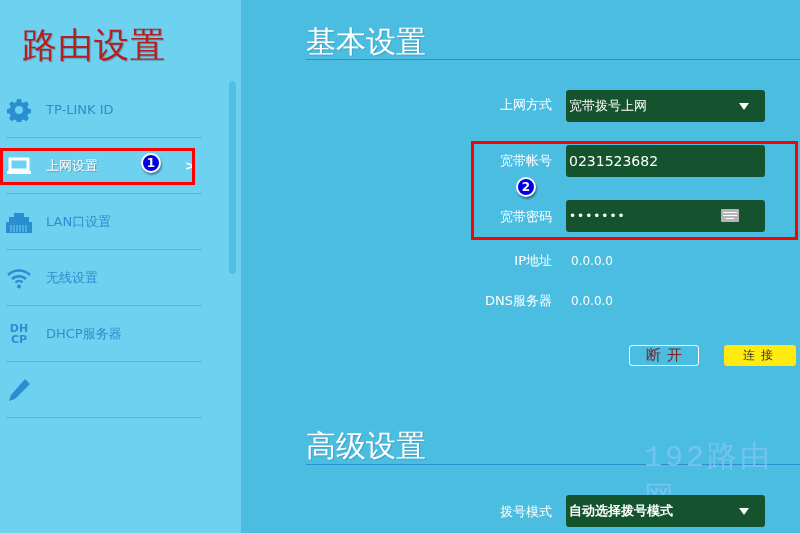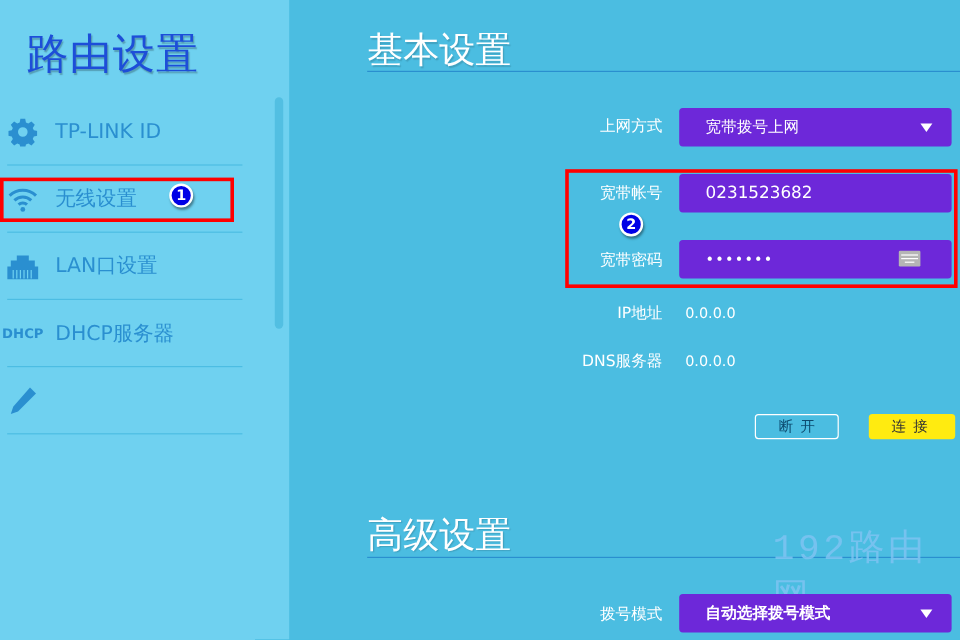--- a/index.html
+++ b/index.html
@@ -1,86 +1,96 @@
 <!DOCTYPE html>
 <html><head>
 <meta charset="utf-8">
 <style>
   * { box-sizing: border-box; margin: 0; padding: 0; }
   html, body { width: 800px; height: 533px; overflow: hidden; }
   body { font-family: "DejaVu Sans", "Liberation Sans", sans-serif; background: #4bbde1; position: relative; }
   .sidebar { position: absolute; left: 0; top: 0; width: 241px; height: 533px; background: #6fd1f0; }
-  .sidebar-title { position: absolute; left: 22px; top: 22px; font-size: 35px; color: #1d4ed8; text-shadow: 1px 1px 1px rgba(0,0,0,0.25); letter-spacing: 1px; }
+  .sidebar-title { position: absolute; left: 22px; top: 22px; font-size: 35px; color: #b91c1c; text-shadow: 1px 1px 1px rgba(0,0,0,0.25); letter-spacing: 1px; }
   .nav { position: absolute; left: 6px; top: 82px; width: 196px; }
   .nav-item { position: relative; height: 56px; border-bottom: 1px solid #4cbde3; display: flex; align-items: center; }
   .nav-item .ico { position: absolute; left: 0; width: 26px; height: 26px; top: 15px; display: flex; align-items: center; justify-content: center; color: #2a8fd0; }
-  .nav-item .lbl { position: absolute; left: 40px; font-size: 17px; color: #2a8fd0; }
+  .nav-item .lbl { position: absolute; left: 40px; font-size: 13px; color: #2a8fd0; }
   .nav-item.active .lbl { color: #fff; text-shadow: 1px 1px 1px rgba(0,0,0,0.25); }
   .nav-item.active .ico { color: #fff; }
   .nav-item .chev { position: absolute; right: 6px; color: #fff; font-size: 13px; font-weight: bold; }
   .redbox1 { position: absolute; left: 0; top: 148px; width: 195px; height: 37px; border: 3px solid #ff0000; }
   .badge { position: absolute; width: 20px; height: 20px; border-radius: 50%; background: #0000e6; border: 2px solid #fff; color: #fff; font-size: 12px; font-weight: bold; display: flex; align-items: center; justify-content: center; box-shadow: 1px 2px 2px rgba(0,0,0,0.4); }
   .scrollbar { position: absolute; left: 229px; top: 81px; width: 7px; height: 193px; border-radius: 4px; background: #52bfe2; }
 
   .section-title { position: absolute; left: 306px; font-size: 30px; color: #fff; text-shadow: 1px 1px 1px rgba(0,0,0,0.15); }
   .section-line { position: absolute; left: 306px; width: 494px; height: 1px; background: #2a8fcf; }
   .row-label { position: absolute; right: 248px; font-size: 13px; color: #fff; text-align: right; white-space: nowrap; }
-  .field { position: absolute; left: 566px; width: 227px; height: 32px; background: #6d28d9; border-radius: 3px; color: #fff; font-size: 14px; padding-left: 22px; display: flex; align-items: center; }
+  .field { position: absolute; left: 566px; width: 199px; height: 32px; background: #14532d; border-radius: 3px; color: #fff; font-size: 14px; padding-left: 3px; display: flex; align-items: center; }
   .field .caret { position: absolute; right: 16px; top: 13px; width: 0; height: 0; border-left: 5px solid transparent; border-right: 5px solid transparent; border-top: 7px solid #fff; }
   .value { position: absolute; left: 571px; font-size: 12px; color: #fff; }
   .redbox2 { position: absolute; left: 471px; top: 141px; width: 327px; height: 99px; border: 3px solid #ff0000; }
   .kbd { position: absolute; right: 26px; top: 9px; width: 18px; height: 13px; background: #b5b5b5; border-radius: 1px; }
   .kbd i { position: absolute; left: 2px; right: 2px; height: 1px; background: #fff; }
-  .btn-disconnect { position: absolute; left: 629px; top: 345px; width: 70px; height: 21px; border: 1px solid #fff; border-radius: 3px; color: #0c4a6e; font-size: 12px; display: flex; align-items: center; justify-content: center; letter-spacing: 6px; padding-left: 6px; }
+  .btn-disconnect { position: absolute; left: 629px; top: 345px; width: 70px; height: 21px; border: 1px solid #fff; border-radius: 3px; color: #7f1d1d; font-size: 15px; display: flex; align-items: center; justify-content: center; letter-spacing: 6px; padding-left: 6px; }
   .btn-connect { position: absolute; left: 724px; top: 345px; width: 72px; height: 21px; background: #ffeb10; border-radius: 3px; color: #333; font-size: 12px; display: flex; align-items: center; justify-content: center; letter-spacing: 6px; padding-left: 2px; }
   .watermark { position: absolute; left: 628px; top: 436px; font-size: 30px; color: #7ec4f2; letter-spacing: 3px; opacity: 0.85; font-family: Liberation Mono, monospace; margin-left: 16px; }
 </style>
 </head>
 <body>
 
 <div class="sidebar">
   <div class="sidebar-title">路由设置</div>
   <div class="nav">
     <div class="nav-item">
       <span class="ico">
         <svg width="24" height="24" viewBox="0 0 24 24">
             <path fill="#2a8fd0" d="M10 1h4l.6 3 2 .9 2.6-1.7 2.8 2.8-1.7 2.6.9 2 3 .6v4l-3 .6-.9 2 1.7 2.6-2.8 2.8-2.6-1.7-2 .9-.6 3h-4l-.6-3-2-.9-2.6 1.7-2.8-2.8 1.7-2.6-.9-2-3-.6v-4l3-.6.9-2-1.7-2.6 2.8-2.8 2.6 1.7 2-.9zM12 8a4 4 0 1 0 0 8 4 4 0 0 0 0-8z"></path>
           </svg>
       </span>
       <span class="lbl">TP-LINK ID</span>
     </div>
-    <div class="nav-item">
+    <div class="nav-item active">
       <span class="ico">
-        <svg width="26" height="22" viewBox="0 0 26 22">
-            <path d="M2 8a16 16 0 0 1 22 0" fill="none" stroke="#2a8fd0" stroke-width="2.5"></path>
-            <path d="M6 12a10 10 0 0 1 14 0" fill="none" stroke="#2a8fd0" stroke-width="2.5"></path>
-            <path d="M9.5 15.5a5 5 0 0 1 7 0" fill="none" stroke="#2a8fd0" stroke-width="2.5"></path>
-            <circle cx="13" cy="19.5" r="2" fill="#2a8fd0"></circle>
+        <svg width="24" height="20" viewBox="0 0 24 20">
+            <rect x="3" y="3" width="18" height="11" fill="none" stroke="#fff" stroke-width="3"></rect>
+            <rect x="0" y="15" width="24" height="3" fill="#fff"></rect>
           </svg>
       </span>
-      <span class="lbl">无线设置</span>
+      <span class="lbl">上网设置</span>
+      <span class="chev">&gt;</span>
     </div>
     <div class="nav-item">
       <span class="ico">
         <svg width="26" height="22" viewBox="0 0 26 22">
             <path d="M8 2h10v4h5v5h3v11H0V11h3V6h5z" fill="#2a8fd0"></path>
             <g stroke="#6fd1f0" stroke-width="1">
               <line x1="5" y1="14" x2="5" y2="21"></line>
               <line x1="8" y1="14" x2="8" y2="21"></line>
               <line x1="11" y1="14" x2="11" y2="21"></line>
               <line x1="14" y1="14" x2="14" y2="21"></line>
               <line x1="17" y1="14" x2="17" y2="21"></line>
               <line x1="20" y1="14" x2="20" y2="21"></line>
             </g>
           </svg>
       </span>
       <span class="lbl">LAN口设置</span>
     </div>
     <div class="nav-item">
-      <span class="ico" style="flex-direction:row;font-weight:bold;font-size:11px;line-height:11px;color:#2a8fd0;">
+      <span class="ico">
+        <svg width="26" height="22" viewBox="0 0 26 22">
+            <path d="M2 8a16 16 0 0 1 22 0" fill="none" stroke="#2a8fd0" stroke-width="2.5"></path>
+            <path d="M6 12a10 10 0 0 1 14 0" fill="none" stroke="#2a8fd0" stroke-width="2.5"></path>
+            <path d="M9.5 15.5a5 5 0 0 1 7 0" fill="none" stroke="#2a8fd0" stroke-width="2.5"></path>
+            <circle cx="13" cy="19.5" r="2" fill="#2a8fd0"></circle>
+          </svg>
+      </span>
+      <span class="lbl">无线设置</span>
+    </div>
+    <div class="nav-item">
+      <span class="ico" style="flex-direction:column;font-weight:bold;font-size:11px;line-height:11px;color:#2a8fd0;">
         <span>DH</span>
           <span>CP</span>
       </span>
       <span class="lbl">DHCP服务器</span>
     </div>
     <div class="nav-item">
       <span class="ico">
         <svg width="26" height="26" viewBox="0 0 26 26">
             <path d="M19 2l5 5L9 22l-6 2 2-6z" fill="#2a8fd0"></path>
           </svg>

